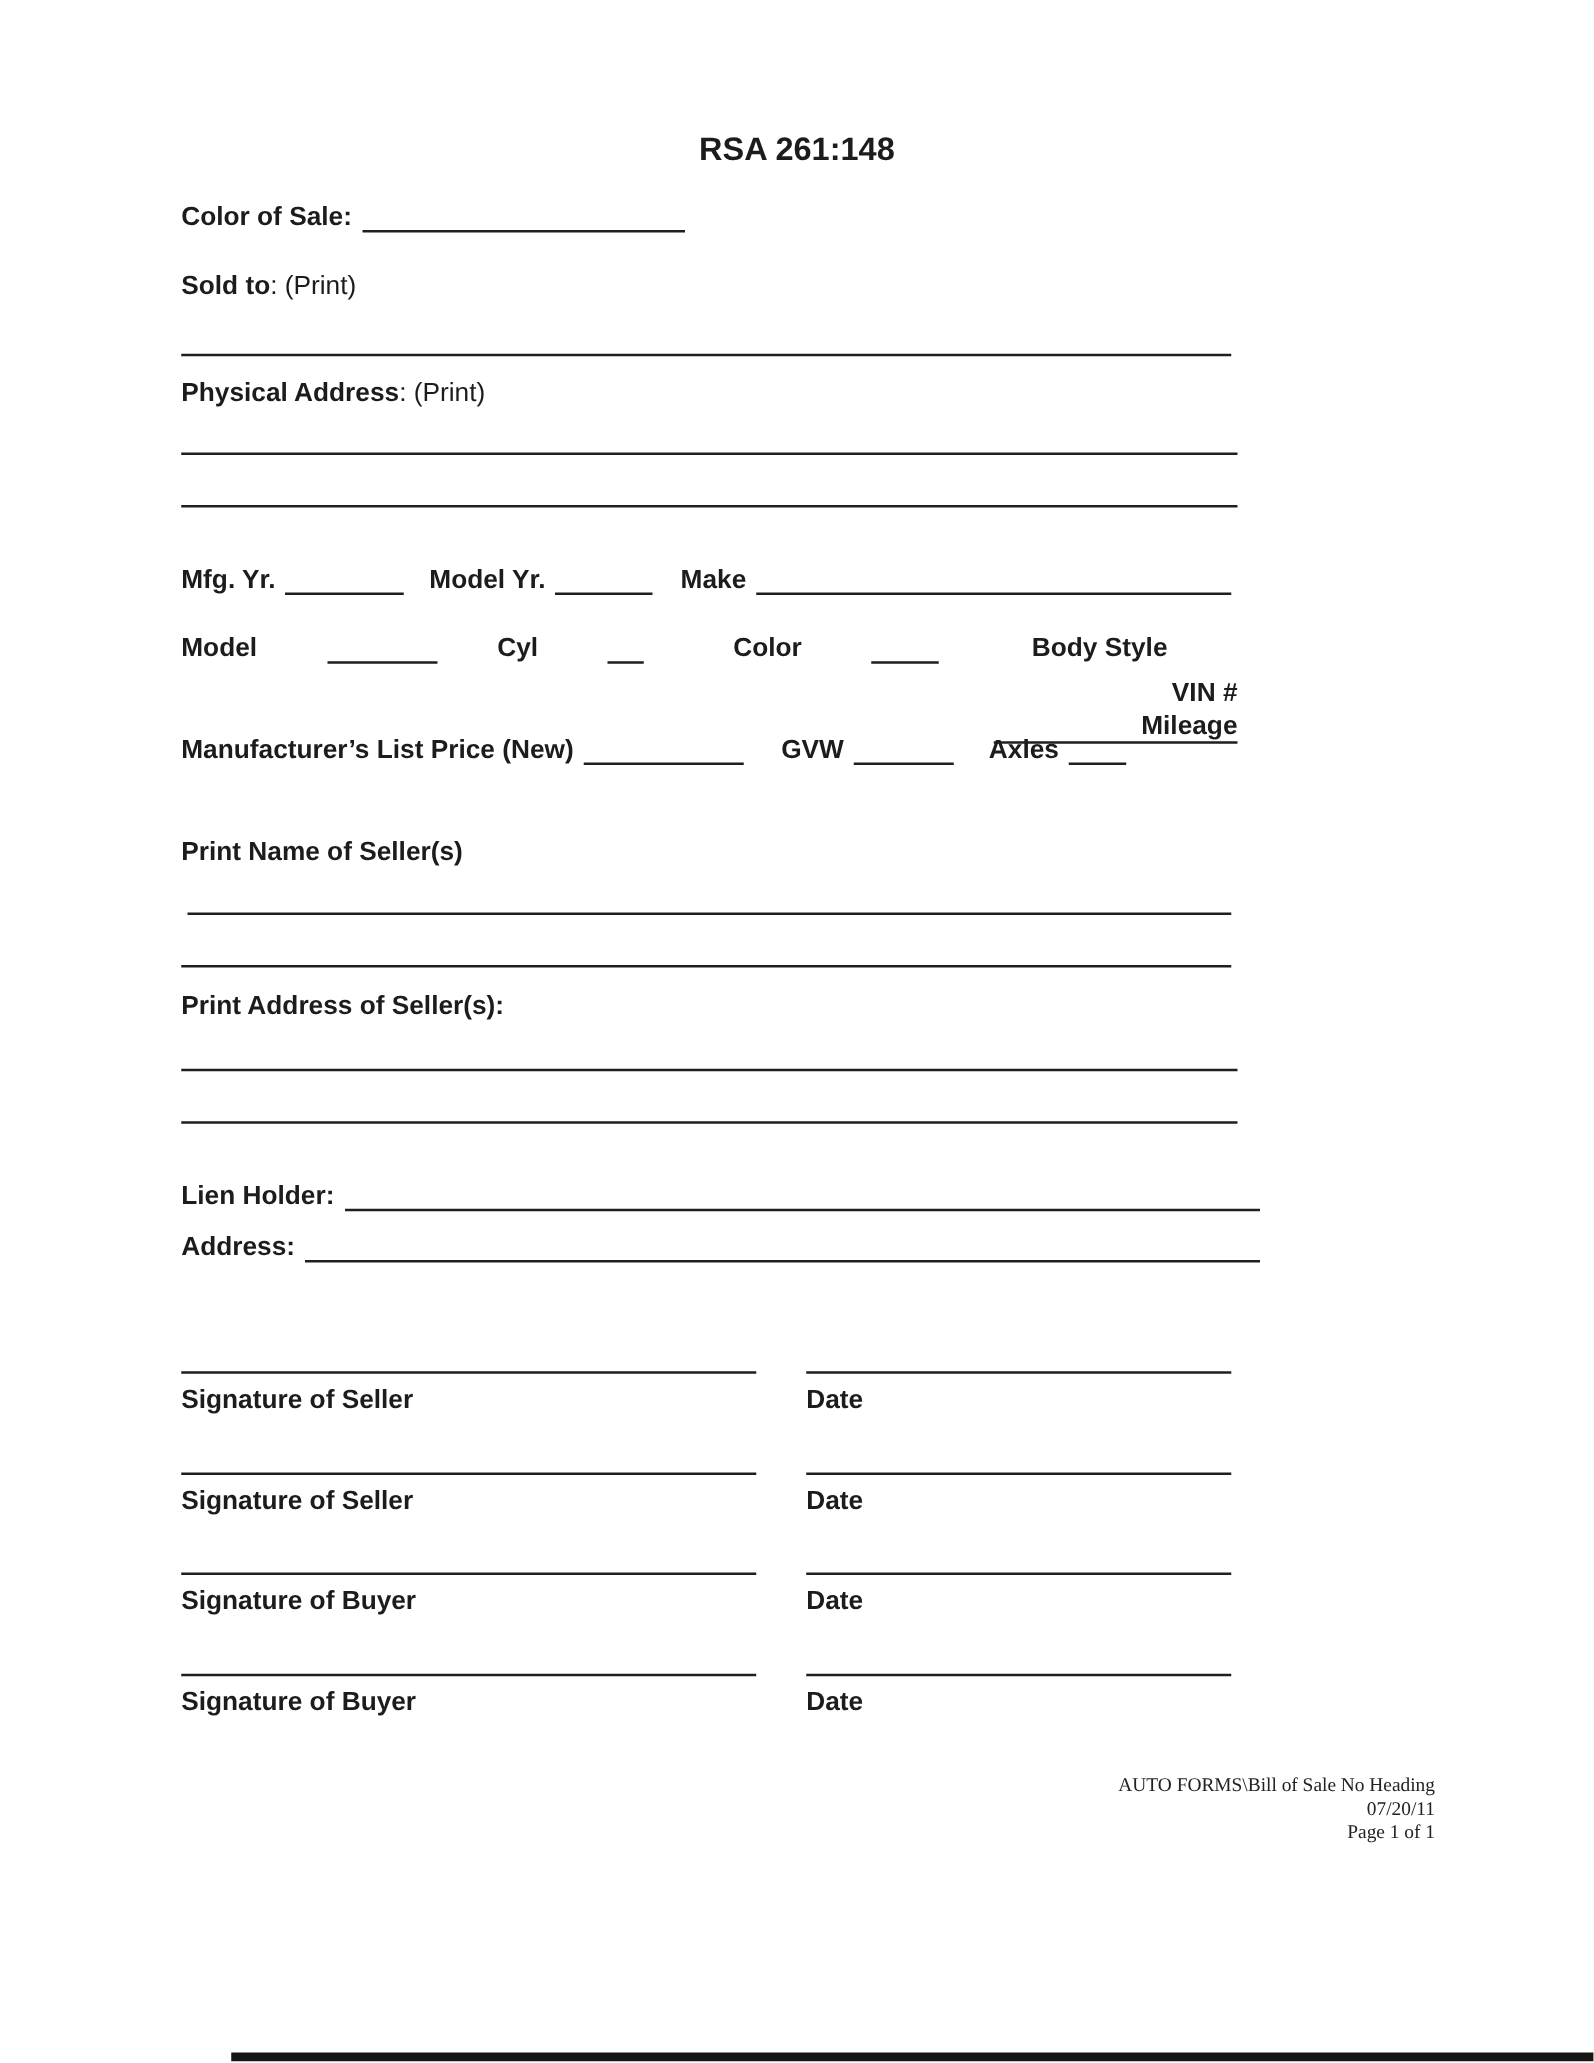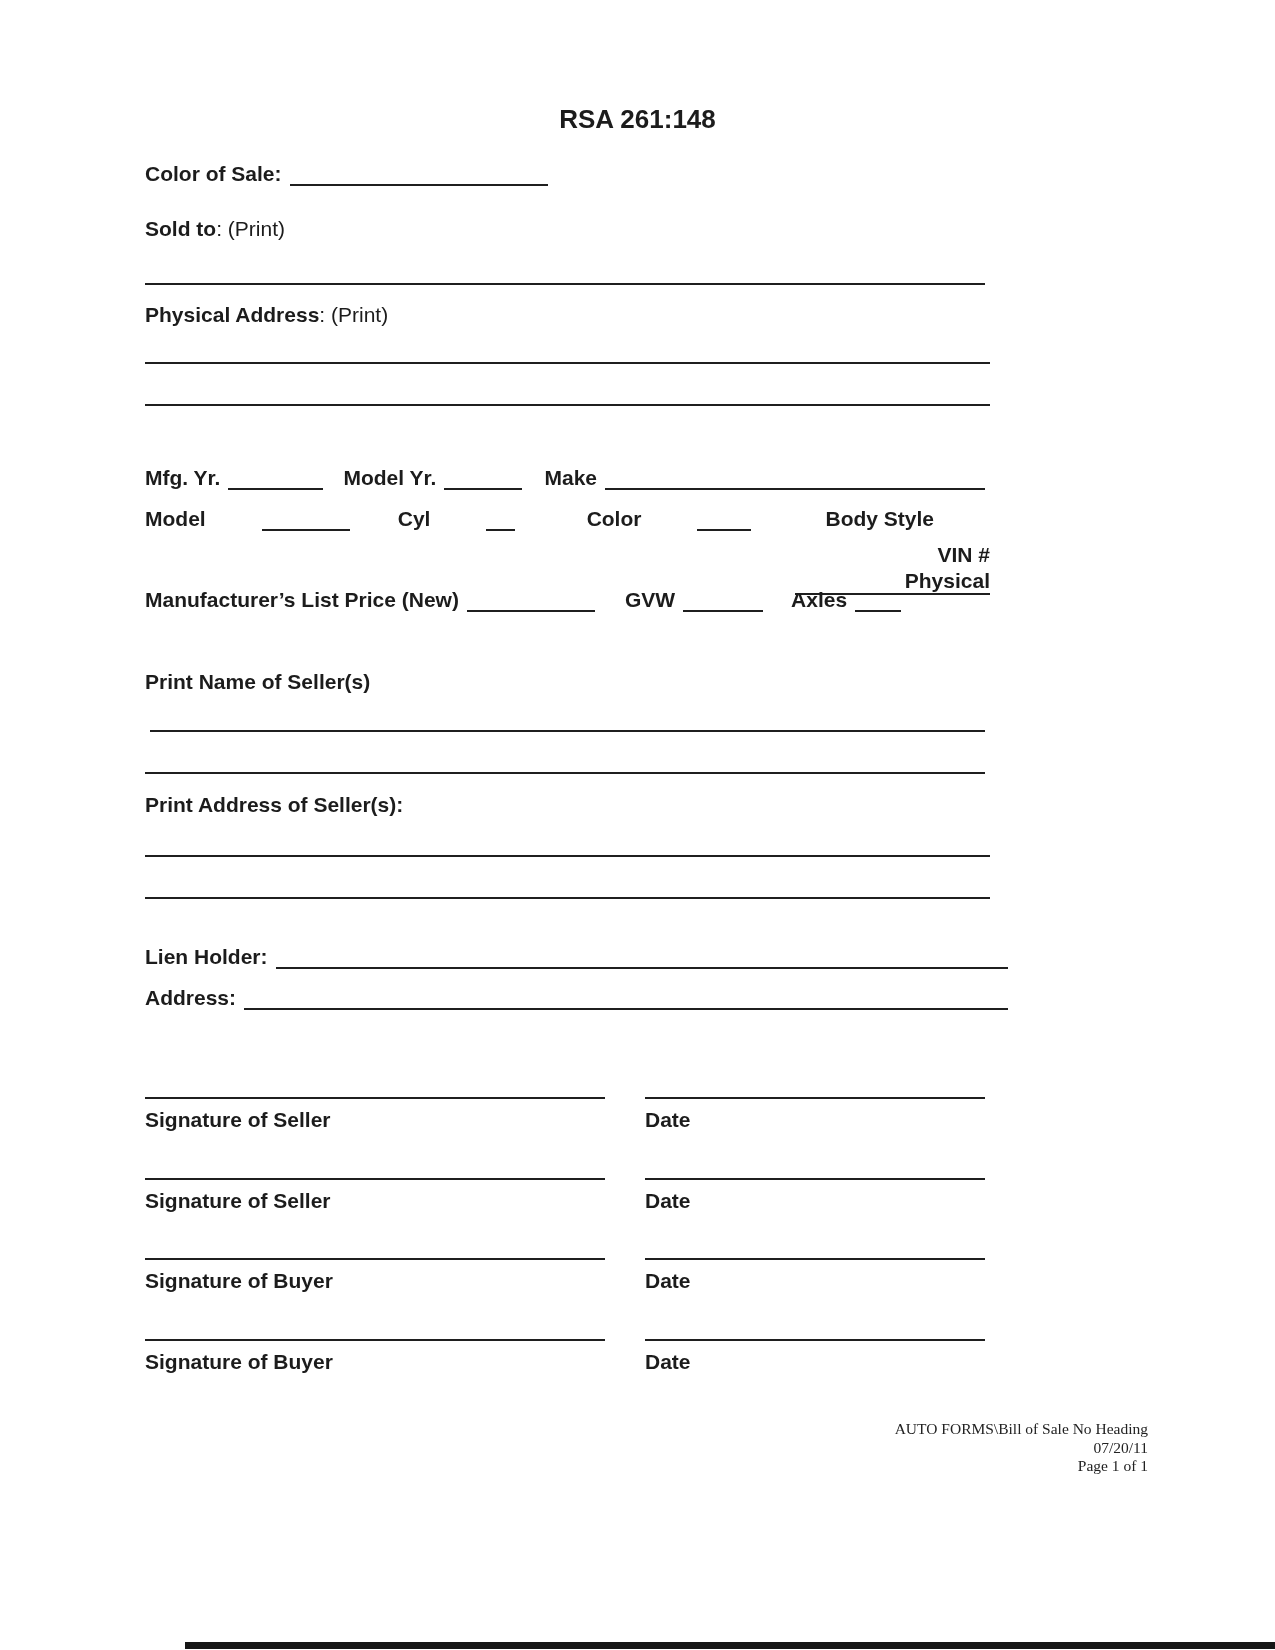--- a/index.html
+++ b/index.html
@@ -69,21 +69,21 @@
   </div>
   <div class="hr" style="top:283px; left:145px; width:840px;"></div>
 
   <div class="row" style="top:299px; width:845px;">
     <span>Physical Address</span>
       <span class="norm">: (Print)</span>
   </div>
   <div class="hr" style="top:362px; left:145px; width:845px;"></div>
   <div class="hr" style="top:404px; left:145px; width:845px;"></div>
 
-  <div class="row" style="top:462px; width:840px;">
+  <div class="row" style="top:448px; width:840px;">
     <span>Mfg. Yr.</span>
     <span class="line" style="width:95px;"></span>
     <span style="margin-left:20px;">Model Yr.</span>
     <span class="line" style="width:78px;"></span>
     <span style="margin-left:22px;">Make</span>
     <span class="line flex"></span>
   </div>
 
   <div class="row" style="top:503px; width:845px;gap:48px;">
     <span>Model</span>
@@ -92,21 +92,21 @@
     <span class="line" style="width:48px;"></span>
     <span style="margin-left:24px;">Color</span>
     <span class="line" style="width:92px;"></span>
     <span style="margin-left:26px;">Body Style</span>
     <span class="line flex"></span>
   </div>
 
   <div class="row" style="top:543px; width:845px;flex-direction:column;">
     <span>VIN #</span>
     <span class="line flex"></span>
-    <span style="margin-left:18px;">Physical</span>
+    <span style="margin-left:18px;">Mileage</span>
     <span class="line" style="width:195px;"></span>
   </div>
 
   <div class="row" style="top:584px; width:845px;">
     <span>Manufacturer’s List Price (New)</span>
     <span class="line" style="width:128px;"></span>
     <span style="margin-left:30px;">GVW</span>
     <span class="line" style="width:80px;"></span>
     <span style="margin-left:28px;">Axles</span>
     <span class="line" style="width:46px;"></span>

